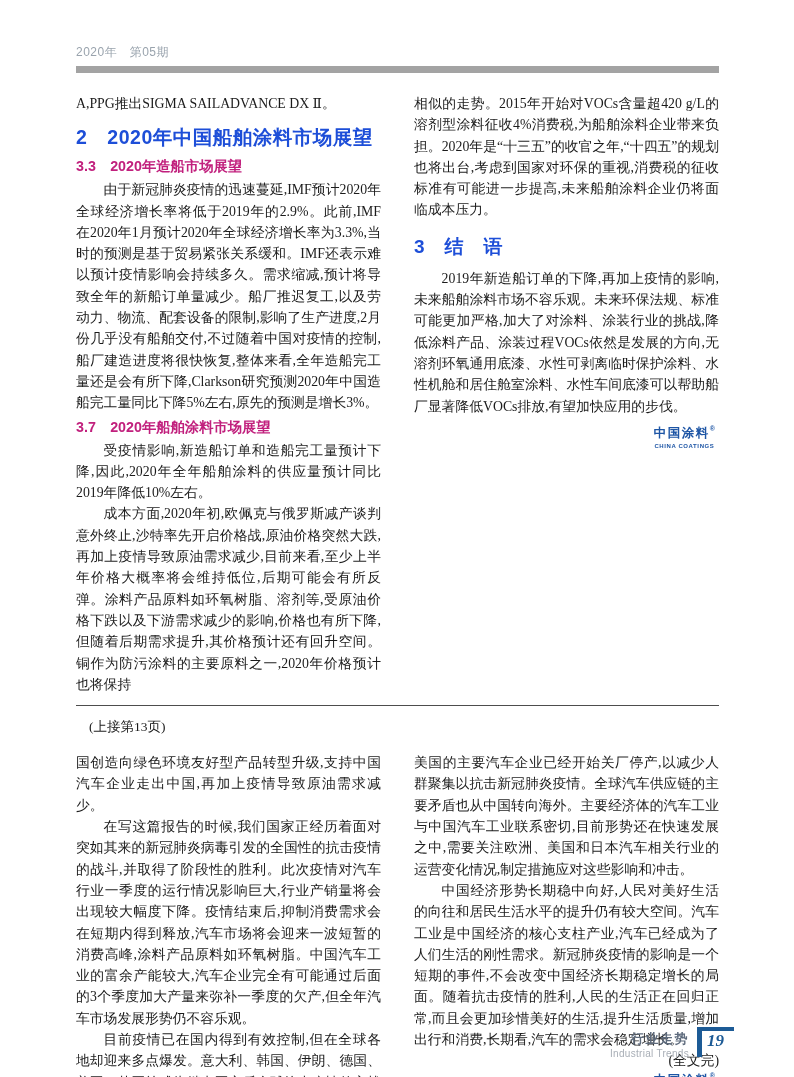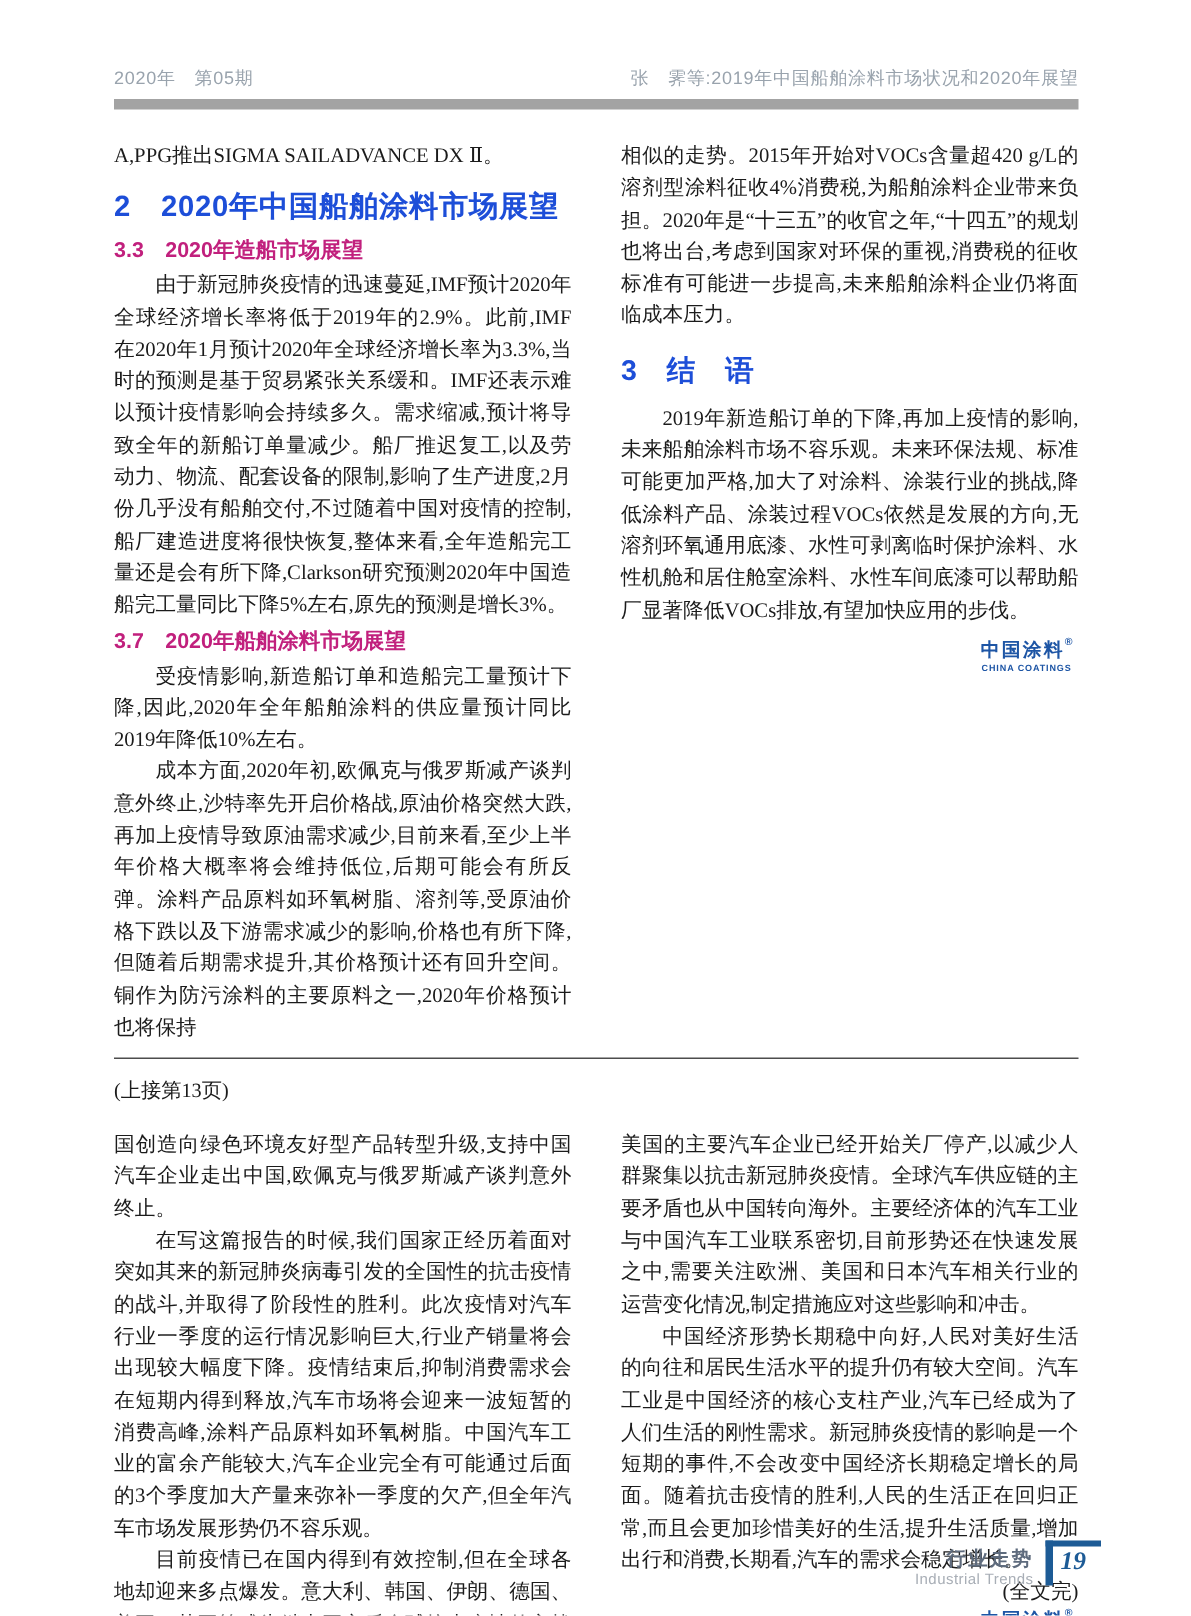--- a/index.html
+++ b/index.html
@@ -44,21 +44,21 @@
     font-family:"Liberation Sans","DejaVu Sans",sans-serif;
     font-weight:bold;color:#1d55a5;font-size:12.5px;letter-spacing:1.5px;
   }
   .logo-mark{font-size:7px;vertical-align:top;letter-spacing:0;}
   .logo-sub{
     font-family:"Liberation Sans","DejaVu Sans",sans-serif;
     font-weight:bold;color:#1d55a5;font-size:6px;letter-spacing:0.6px;margin-top:1px;
   }
   
   .divider{border:none;border-top:1px solid #4d4d4d;margin:10px 0 0 0;}
-  .cont-note{margin:12px 0 16px 0;font-size:13.5px;}
+  .cont-note{margin:12px 0 16px 13px;font-size:13.5px;}
   
   .footer{position:absolute;right:60px;bottom:18px;display:flex;align-items:flex-start;}
   .footer-labels{text-align:right;margin-right:8px;padding-top:3px;}
   .f-cn{
     font-family:"Liberation Sans","DejaVu Sans",sans-serif;
     font-weight:bold;font-size:13px;color:#5e6b7d;letter-spacing:1.5px;
   }
   .f-en{
     font-family:"Liberation Sans","DejaVu Sans",sans-serif;
     font-size:10px;color:#a8aeb6;letter-spacing:0.3px;
@@ -70,21 +70,20 @@
     padding:0 10px 6px 5px;
   }
 </style>
 </head>
 <body>
 
 <div class="page-inner">
 
   <div class="header">
     <span>2020年　第05期</span>
-    <span>张　霁等:2019年中国船舶涂料市场状况和2020年展望</span>
   </div>
 
   <div class="cols upper">
     <div class="col">
       <p class="body">A,PPG推出SIGMA SAILADVANCE DX Ⅱ。</p>
       <h2 class="sec">2　2020年中国船舶涂料市场展望</h2>
       <h3 class="subsec">3.3　2020年造船市场展望</h3>
       <p class="body ind">由于新冠肺炎疫情的迅速蔓延,IMF预计2020年全球经济增长率将低于2019年的2.9%。此前,IMF在2020年1月预计2020年全球经济增长率为3.3%,当时的预测是基于贸易紧张关系缓和。IMF还表示难以预计疫情影响会持续多久。需求缩减,预计将导致全年的新船订单量减少。船厂推迟复工,以及劳动力、物流、配套设备的限制,影响了生产进度,2月份几乎没有船舶交付,不过随着中国对疫情的控制,船厂建造进度将很快恢复,整体来看,全年造船完工量还是会有所下降,Clarkson研究预测2020年中国造船完工量同比下降5%左右,原先的预测是增长3%。</p>
       <h3 class="subsec">3.7　2020年船舶涂料市场展望</h3>
       <p class="body ind">受疫情影响,新造船订单和造船完工量预计下降,因此,2020年全年船舶涂料的供应量预计同比2019年降低10%左右。</p>
@@ -99,21 +98,21 @@
         <div class="logo-sub">CHINA COATINGS</div>
       </div>
     </div>
   </div>
 
   <hr class="divider">
   <p class="cont-note">(上接第13页)</p>
 
   <div class="cols lower">
     <div class="col">
-      <p class="body">国创造向绿色环境友好型产品转型升级,支持中国汽车企业走出中国,欧佩克与俄罗斯减产谈判意外终止。</p>
+      <p class="body">国创造向绿色环境友好型产品转型升级,支持中国汽车企业走出中国,再加上疫情导致原油需求减少。</p>
       <p class="body ind">在写这篇报告的时候,我们国家正经历着面对突如其来的新冠肺炎病毒引发的全国性的抗击疫情的战斗,并取得了阶段性的胜利。此次疫情对汽车行业一季度的运行情况影响巨大,行业产销量将会出现较大幅度下降。疫情结束后,抑制消费需求会在短期内得到释放,汽车市场将会迎来一波短暂的消费高峰,涂料产品原料如环氧树脂。中国汽车工业的富余产能较大,汽车企业完全有可能通过后面的3个季度加大产量来弥补一季度的欠产,但全年汽车市场发展形势仍不容乐观。</p>
       <p class="body ind">目前疫情已在国内得到有效控制,但在全球各地却迎来多点爆发。意大利、韩国、伊朗、德国、美国、英国等成为继中国之后全球抗击疫情的主战场。欧洲和</p>
     </div>
     <div class="col">
       <p class="body">美国的主要汽车企业已经开始关厂停产,以减少人群聚集以抗击新冠肺炎疫情。全球汽车供应链的主要矛盾也从中国转向海外。主要经济体的汽车工业与中国汽车工业联系密切,目前形势还在快速发展之中,需要关注欧洲、美国和日本汽车相关行业的运营变化情况,制定措施应对这些影响和冲击。</p>
       <p class="body ind"><span>中国经济形势长期稳中向好,人民对美好生活的向往和居民生活水平的提升仍有较大空间。汽车工业是中国经济的核心支柱产业,汽车已经成为了人们生活的刚性需求。新冠肺炎疫情的影响是一个短期的事件,不会改变中国经济长期稳定增长的局面。随着抗击疫情的胜利,人民的生活正在回归正常,而且会更加珍惜美好的生活,提升生活质量,增加出行和消费,长期看,汽车的需求会稳定增长。</span><span class="endmark">(全文完)</span></p>
       <div class="logo">
         <div class="logo-name"><span>中国涂料</span><span class="logo-mark">®</span></div>
         <div class="logo-sub">CHINA COATINGS</div>
       </div>

